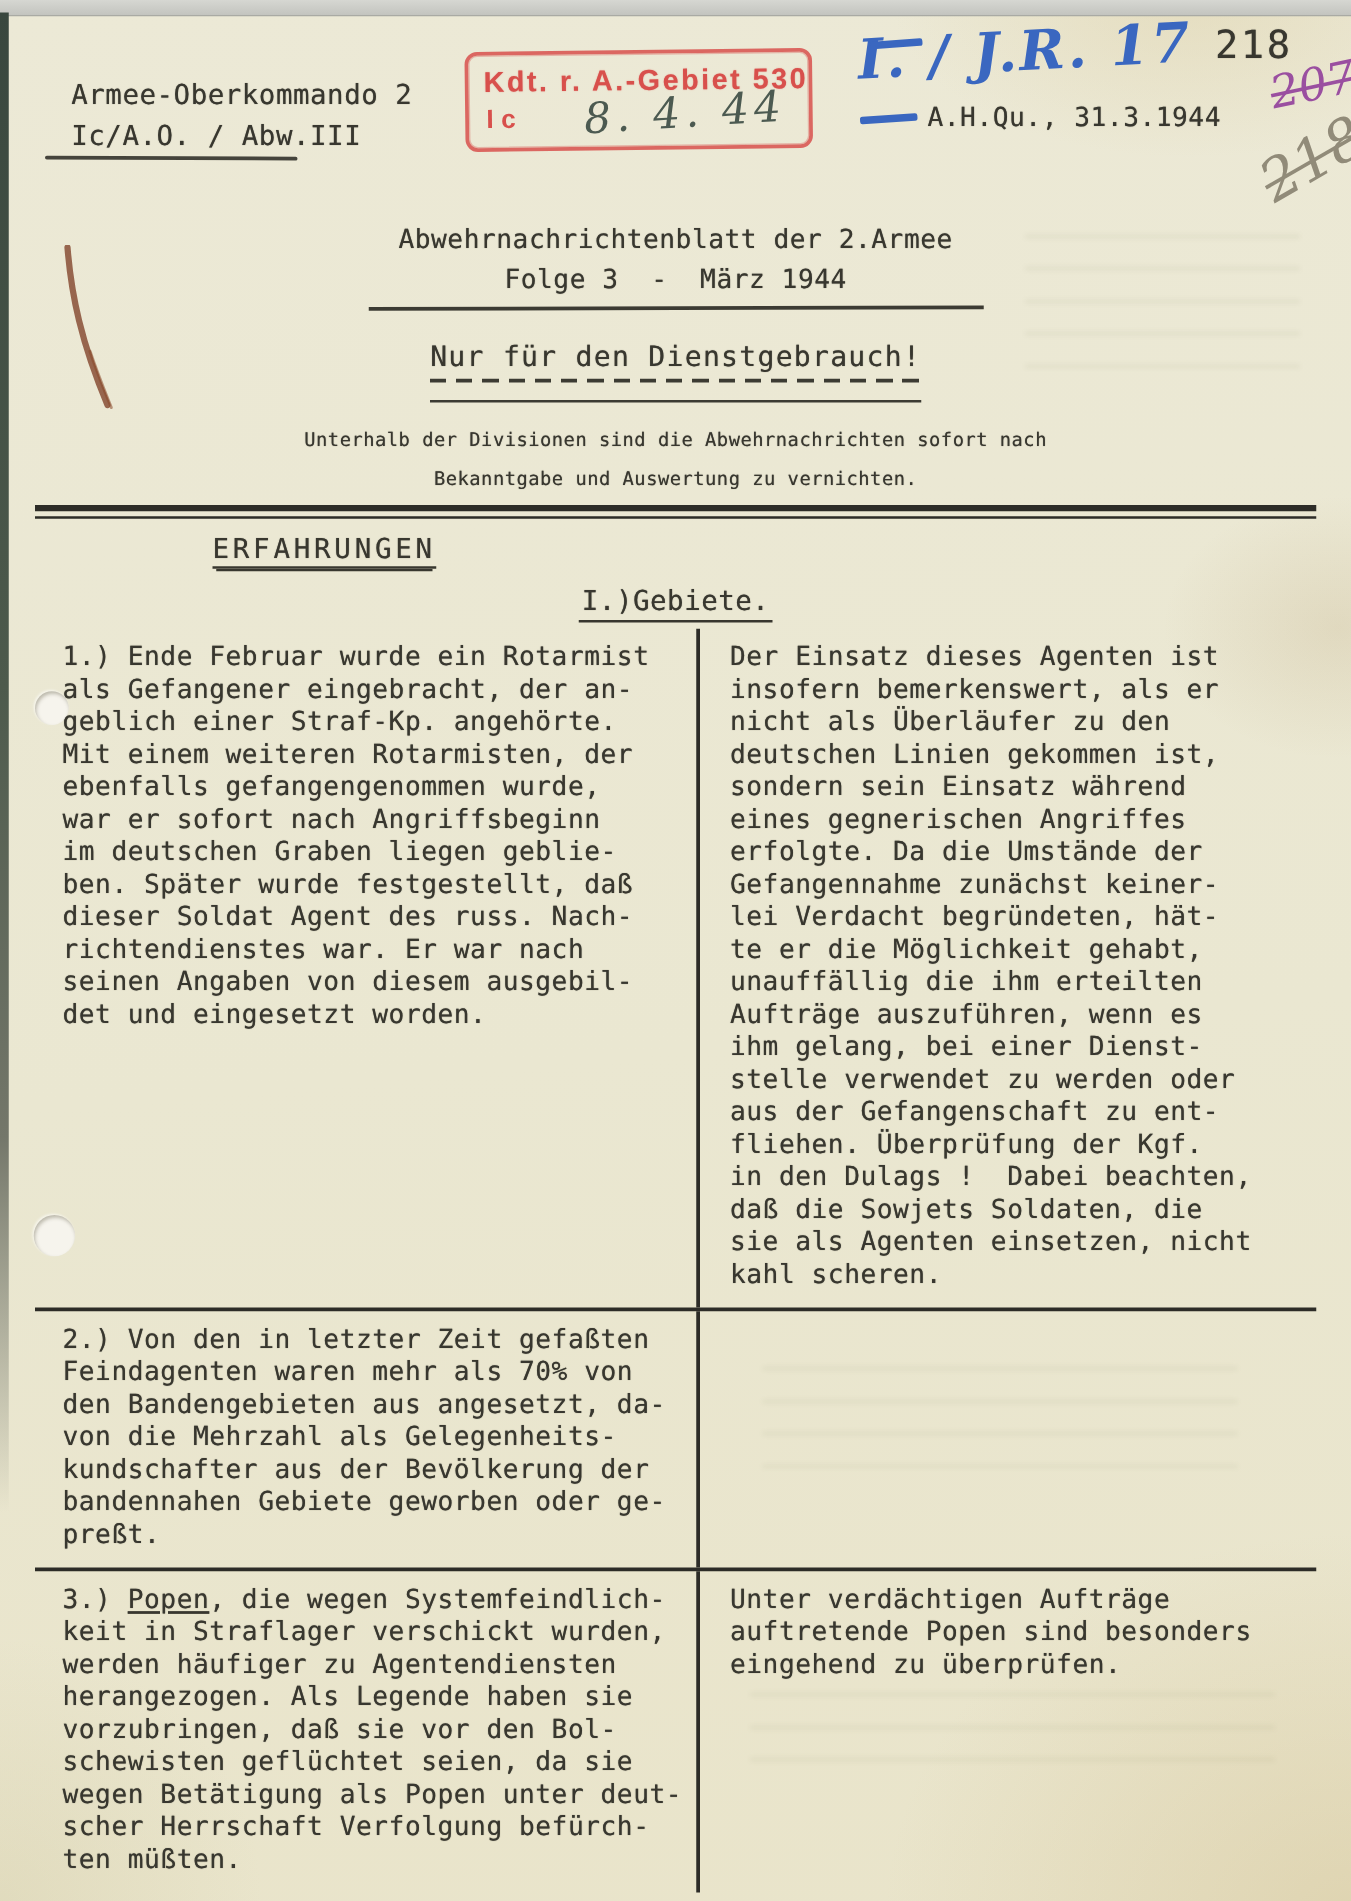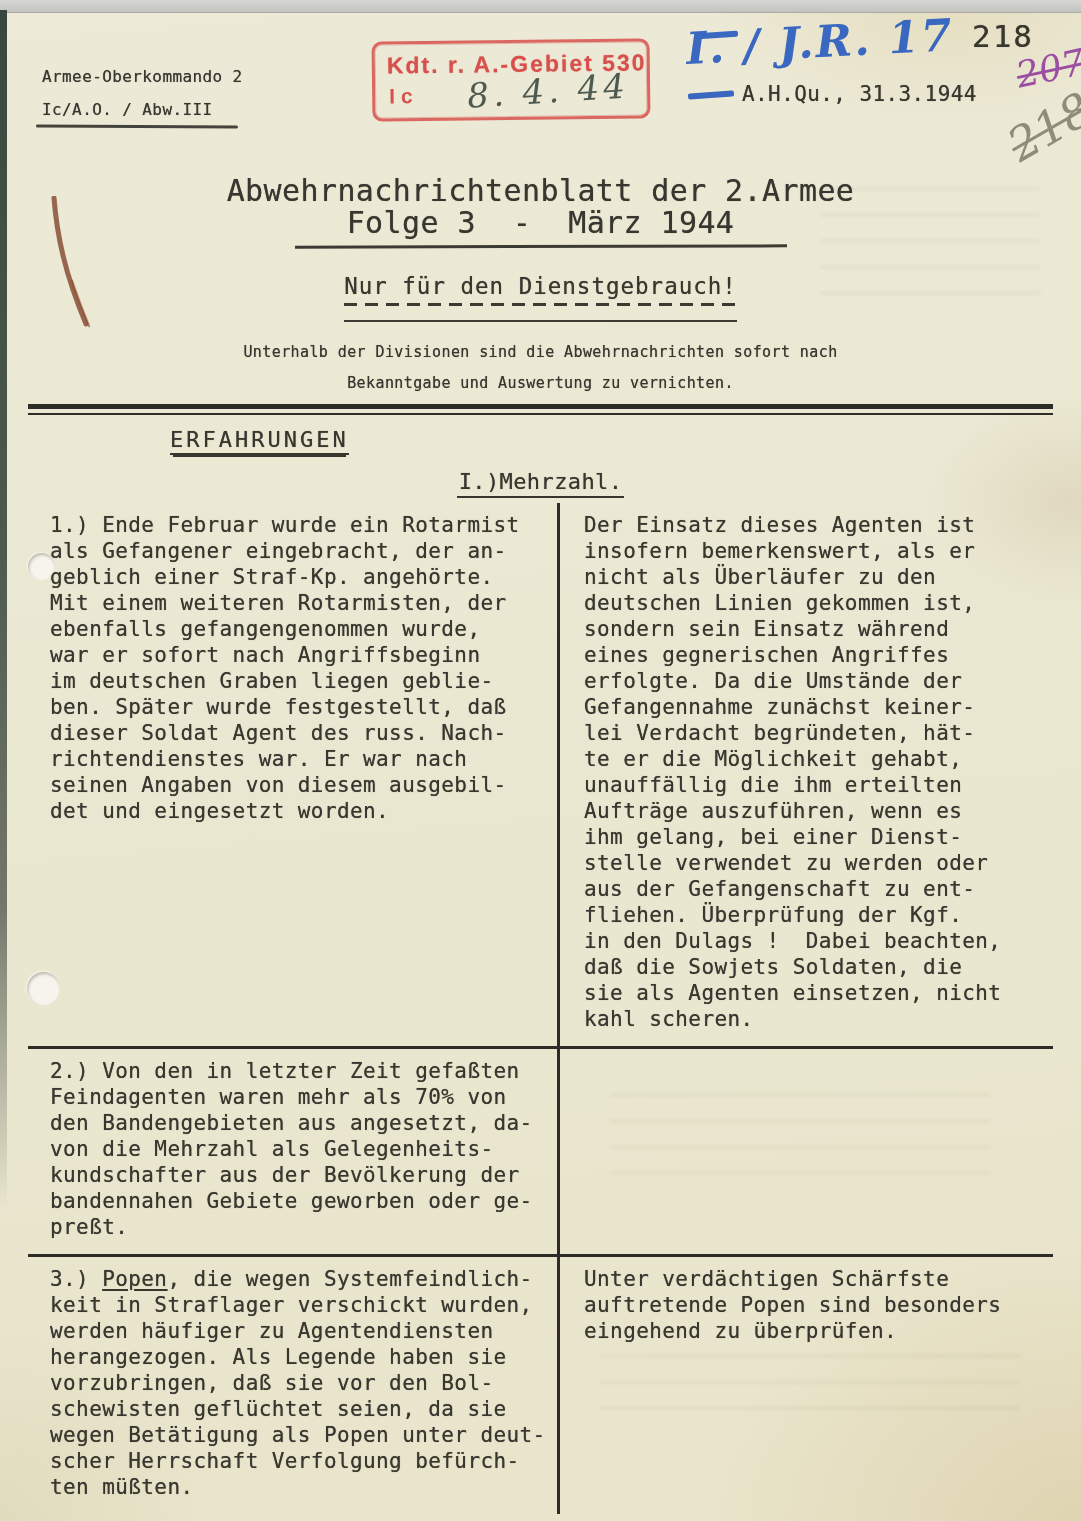--- a/index.html
+++ b/index.html
@@ -12,21 +12,21 @@
       linear-gradient(175deg,#ece9d6 0%, #eae7d1 55%, #e9e4ca 100%);
     font-family:"DejaVu Sans Mono","Liberation Mono",monospace;
     color:#38372f;}
   .top-strip{position:absolute;left:0;top:0;width:100%;height:12px;
     background:linear-gradient(#d6d7d2,#c3c4bf);border-bottom:1px solid #a9aaa4;}
   .left-edge{position:absolute;left:0;top:10px;width:7px;height:1200px;
     background:linear-gradient(180deg,#39473e 0%,#4d5a4c 45%,#74776a 75%,rgba(140,140,125,0) 100%);}
   .typed{text-shadow:0 0 .7px rgba(56,55,47,.75);letter-spacing:.4px;}
   .pre{white-space:pre-wrap;}
   
-  .letterhead{position:absolute;left:42px;top:60px;font-size:16px;line-height:33px;}
+  .letterhead{position:absolute;left:57px;top:60px;font-size:22px;line-height:33px;}
   .letterhead-rule{position:absolute;left:36px;top:125px;width:202px;height:3px;
     background:#45443c;transform:rotate(.25deg);border-radius:2px;}
   .stamp{position:absolute;left:372px;top:40px;width:272px;height:74px;
     border:3px solid rgba(216,80,76,.85);border-radius:10px;transform:rotate(-.7deg);
     box-shadow:inset 0 0 0 1px rgba(216,80,76,.35);
     font-family:"Liberation Sans",sans-serif;color:#d8504c;}
   .stamp-line1{position:absolute;left:12px;top:8px;font-size:23px;font-weight:bold;
     letter-spacing:2px;text-shadow:0 0 1px rgba(216,80,76,.6);white-space:pre;}
   .stamp-ic{position:absolute;left:14px;top:40px;font-size:21px;font-weight:bold;letter-spacing:6px;}
   .stamp-date{position:absolute;left:92px;top:28px;font-family:"DejaVu Serif","Liberation Serif",serif;
@@ -45,21 +45,21 @@
   .dateline{position:absolute;left:742px;top:82px;font-size:21px;}
   .pen-mark{position:absolute;left:48px;top:196px;}
   .hole{position:absolute;border-radius:50%;background:#f6f4ed;
     box-shadow:inset 1px 2px 3px rgba(120,115,95,.45), -1px -1px 2px rgba(255,255,255,.6);}
   .hole1{left:28px;top:553px;width:27px;height:27px;}
   .hole2{left:27px;top:972px;width:33px;height:33px;}
   .ghost{position:absolute;opacity:.5;filter:blur(1.6px);pointer-events:none;
     background:repeating-linear-gradient(0deg, rgba(112,118,78,.12) 0 4px, transparent 4px 26px);}
   
   .content{position:absolute;left:0;top:0;width:100%;padding:175px 28px 0 28px;box-sizing:border-box;}
-  .title-block{text-align:center;font-size:30px;line-height:32px;}
+  .title-block{text-align:center;font-size:21px;line-height:32px;}
   .title-block div{white-space:pre;}
   .title-rule{width:492px;height:3px;background:#3c3b33;margin:6px auto 0 auto;transform:rotate(-.15deg);}
   .classification{margin-top:25px;text-align:center;}
   .classification .cl-inner{display:inline-block;font-size:22.5px;letter-spacing:1px;
     border-bottom:2.5px solid #3c3b33;padding-bottom:14px;}
   .classification .cl-inner::after{content:"";display:block;height:3px;margin-top:4px;
     background:repeating-linear-gradient(90deg,#3c3b33 0 13px, transparent 13px 21px);}
   .notice{margin-top:15px;text-align:center;font-size:15px;line-height:31px;white-space:pre-line;}
   .double-rule{margin-top:5px;height:4px;border-top:5px solid #2d2c27;border-bottom:2px solid #2d2c27;}
   .grid{display:grid;grid-template-columns:532px 1fr;}
@@ -131,21 +131,21 @@
     <div class="notice typed">Unterhalb der Divisionen sind die Abwehrnachrichten sofort nach
 Bekanntgabe und Auswertung zu vernichten.</div>
 
     <div class="double-rule"></div>
 
     <div class="grid col-headers typed">
       <div><span class="col-head col-head-left">ERFAHRUNGEN</span></div>
     </div>
 
     <div class="section-heading typed">
-      <span>I.)Mehrzahl.</span>
+      <span>I.)Gebiete.</span>
     </div>
 
     <div class="rows">
       <div class="grid row">
         <div class="cell left typed pre">1.) Ende Februar wurde ein Rotarmist
 als Gefangener eingebracht, der an-
 geblich einer Straf-Kp. angehörte.
 Mit einem weiteren Rotarmisten, der
 ebenfalls gefangengenommen wurde,
 war er sofort nach Angriffsbeginn
@@ -188,19 +188,19 @@
       <div class="grid row row-sep">
         <div class="cell left typed pre">3.) <u>Popen</u>, die wegen Systemfeindlich-
 keit in Straflager verschickt wurden,
 werden häufiger zu Agentendiensten
 herangezogen. Als Legende haben sie
 vorzubringen, daß sie vor den Bol-
 schewisten geflüchtet seien, da sie
 wegen Betätigung als Popen unter deut-
 scher Herrschaft Verfolgung befürch-
 ten müßten.</div>
-        <div class="cell right typed pre">Unter verdächtigen Schärfste
+        <div class="cell right typed pre">Unter verdächtigen Aufträge
 auftretende Popen sind besonders
 eingehend zu überprüfen.</div>
       </div>
     </div>
   </div>
 </div>
 
 </body></html>

